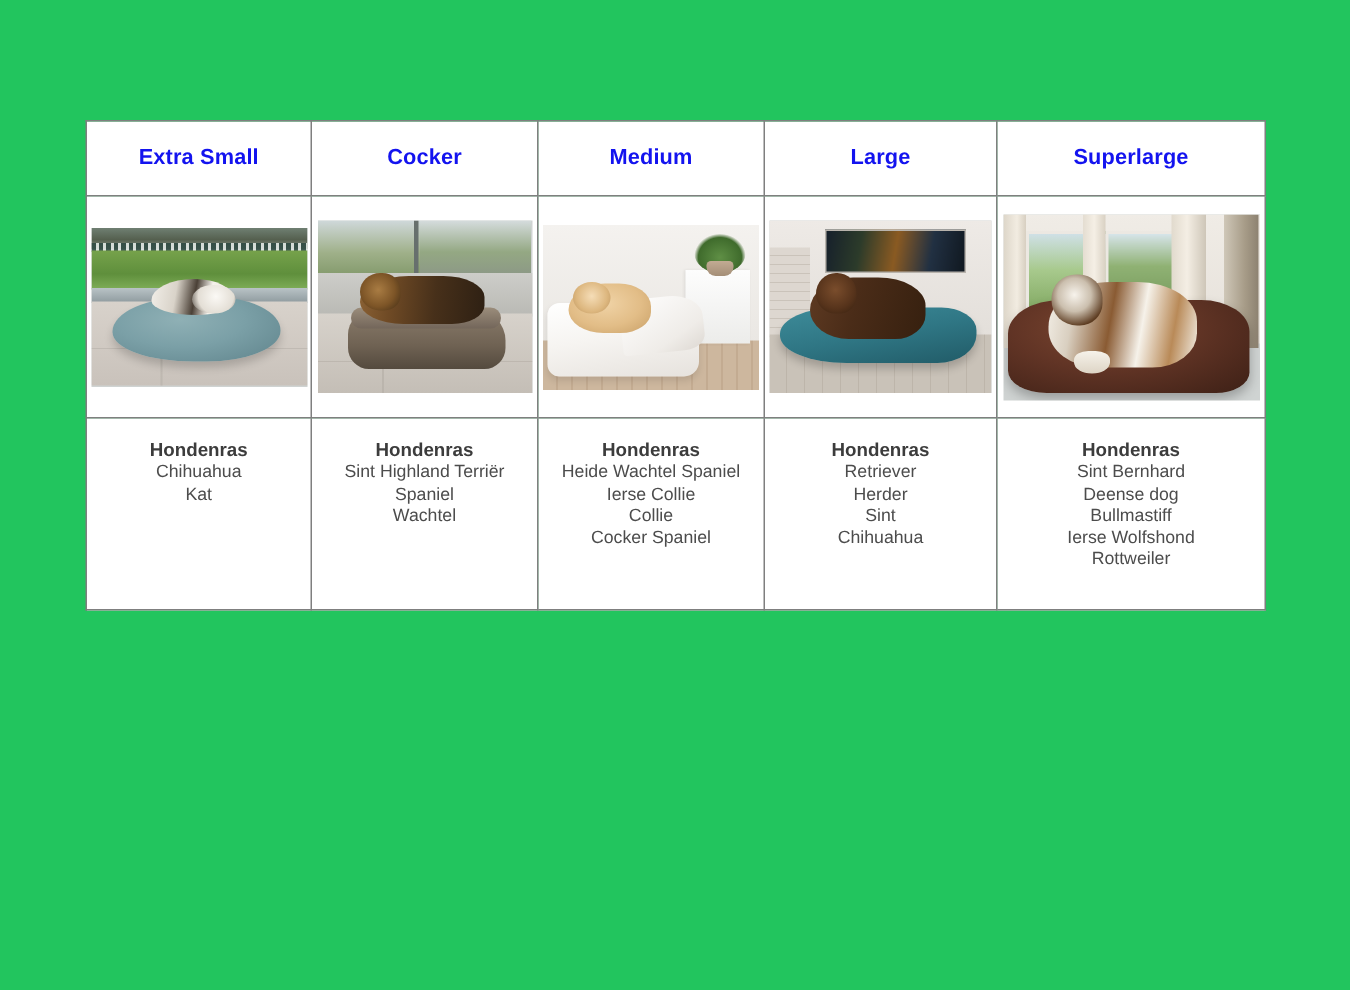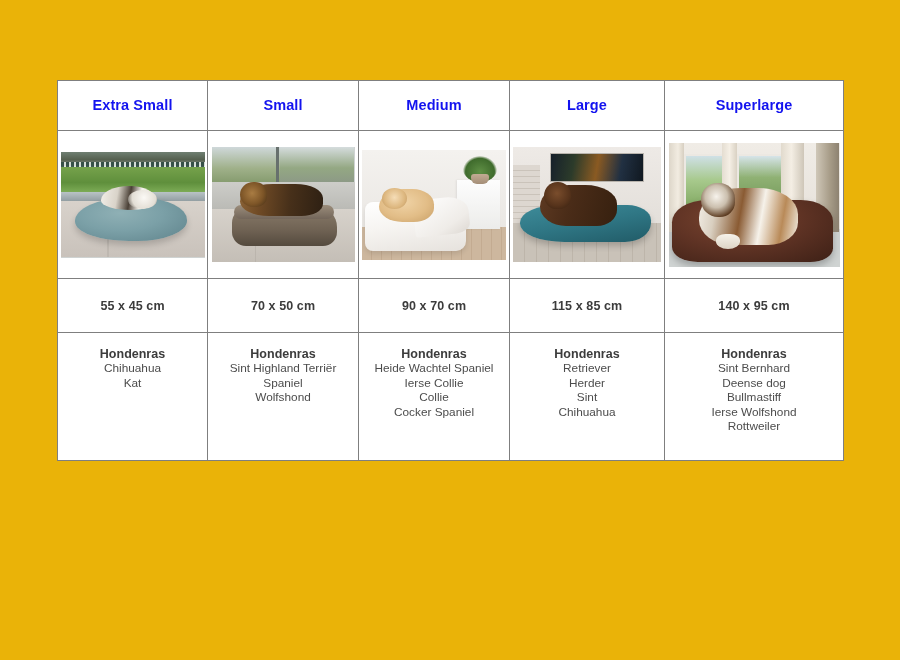--- a/index.html
+++ b/index.html
@@ -10,21 +10,21 @@
   body {
     width: 900px;
     height: 660px;
     font-family: "Liberation Sans", sans-serif;
     overflow: hidden;
   }
   .page {
     position: relative;
     width: 900px;
     height: 660px;
-    background: #eab308;
+    background: #22c55e;
   }
 
   
   .size-table {
     position: absolute;
     left: 57px;
     top: 80px;
     width: 786px;
     border-collapse: collapse;
     table-layout: fixed;
@@ -358,21 +358,21 @@
         <col class="c-l">
         <col class="c-xl">
     </colgroup>
     <tbody>
 
       <tr class="hdr-row">
         <td>
           <div class="hdr-label">Extra Small</div>
         </td>
         <td>
-          <div class="hdr-label">Small</div>
+          <div class="hdr-label">Cocker</div>
         </td>
         <td>
           <div class="hdr-label">Medium</div>
         </td>
         <td>
           <div class="hdr-label">Large</div>
         </td>
         <td>
           <div class="hdr-label">Superlarge</div>
         </td>
@@ -455,57 +455,40 @@
                 <div class="cur4"></div>
               <div class="bed"></div>
                 <div class="dog"></div>
                 <div class="head"></div>
                 <div class="paw"></div>
             </div>
           </div>
         </td>
       </tr>
 
-      <tr class="dim-row">
-        <td>
-          <div class="dim-label">55 x 45 cm</div>
-        </td>
-        <td>
-          <div class="dim-label">70 x 50 cm</div>
-        </td>
-        <td>
-          <div class="dim-label">90 x 70 cm</div>
-        </td>
-        <td>
-          <div class="dim-label">115 x 85 cm</div>
-        </td>
-        <td>
-          <div class="dim-label">140 x 95 cm</div>
-        </td>
-      </tr>
 
       <tr class="breed-row">
 
         <td>
           <div class="breed-cell">
             <div class="breed-title">Hondenras</div>
             <ul class="breed-list">
               <li>Chihuahua</li>
               <li>Kat</li>
             </ul>
           </div>
         </td>
 
         <td>
           <div class="breed-cell">
             <div class="breed-title">Hondenras</div>
             <ul class="breed-list">
               <li>Sint Highland Terriër</li>
               <li>Spaniel</li>
-              <li>Wolfshond</li>
+              <li>Wachtel</li>
             </ul>
           </div>
         </td>
 
         <td>
           <div class="breed-cell">
             <div class="breed-title">Hondenras</div>
             <ul class="breed-list">
               <li>Heide Wachtel Spaniel</li>
               <li>Ierse Collie</li>

